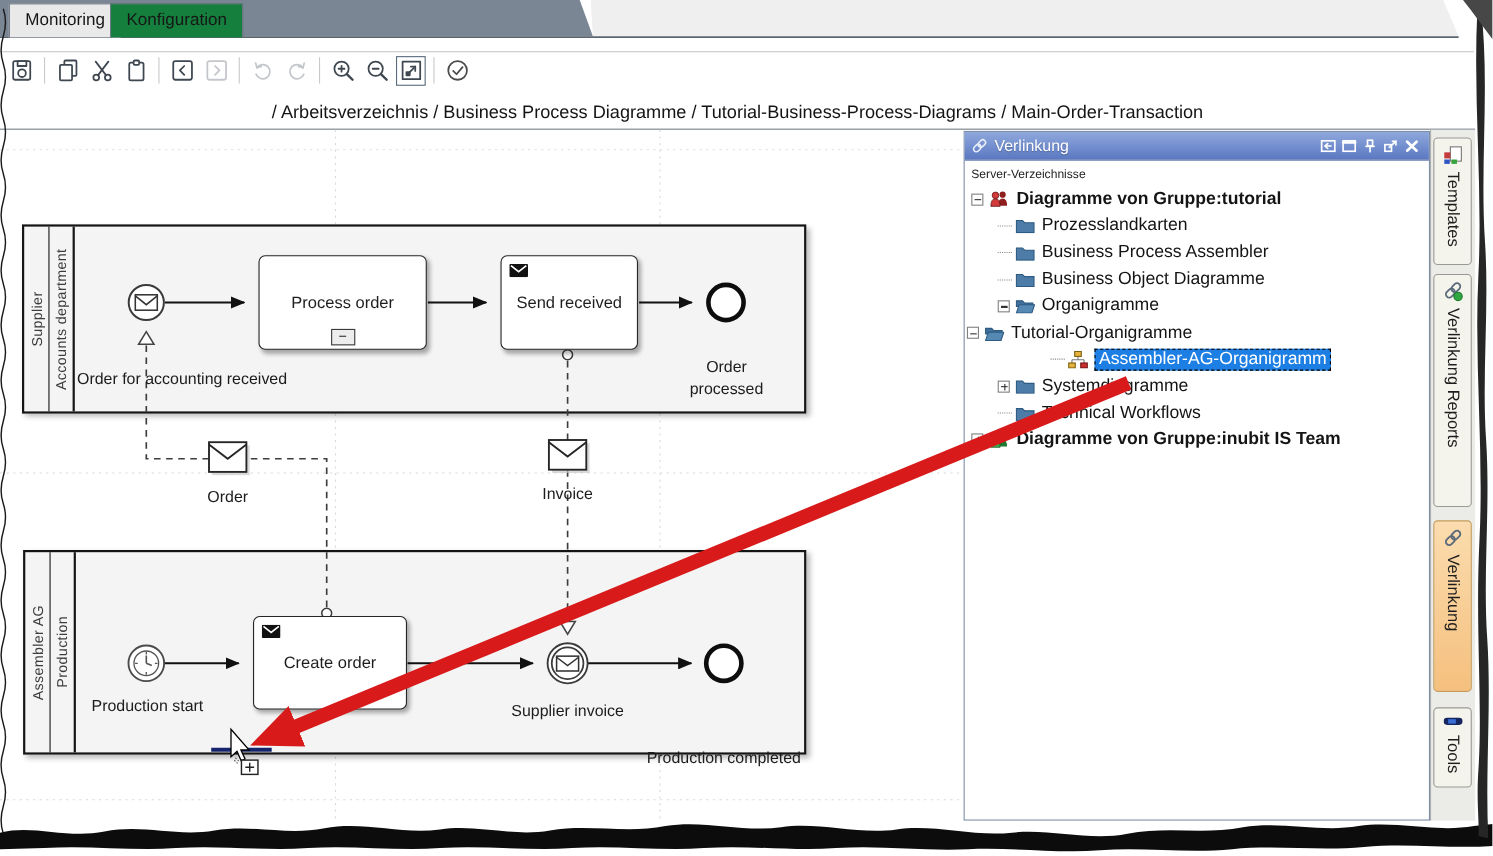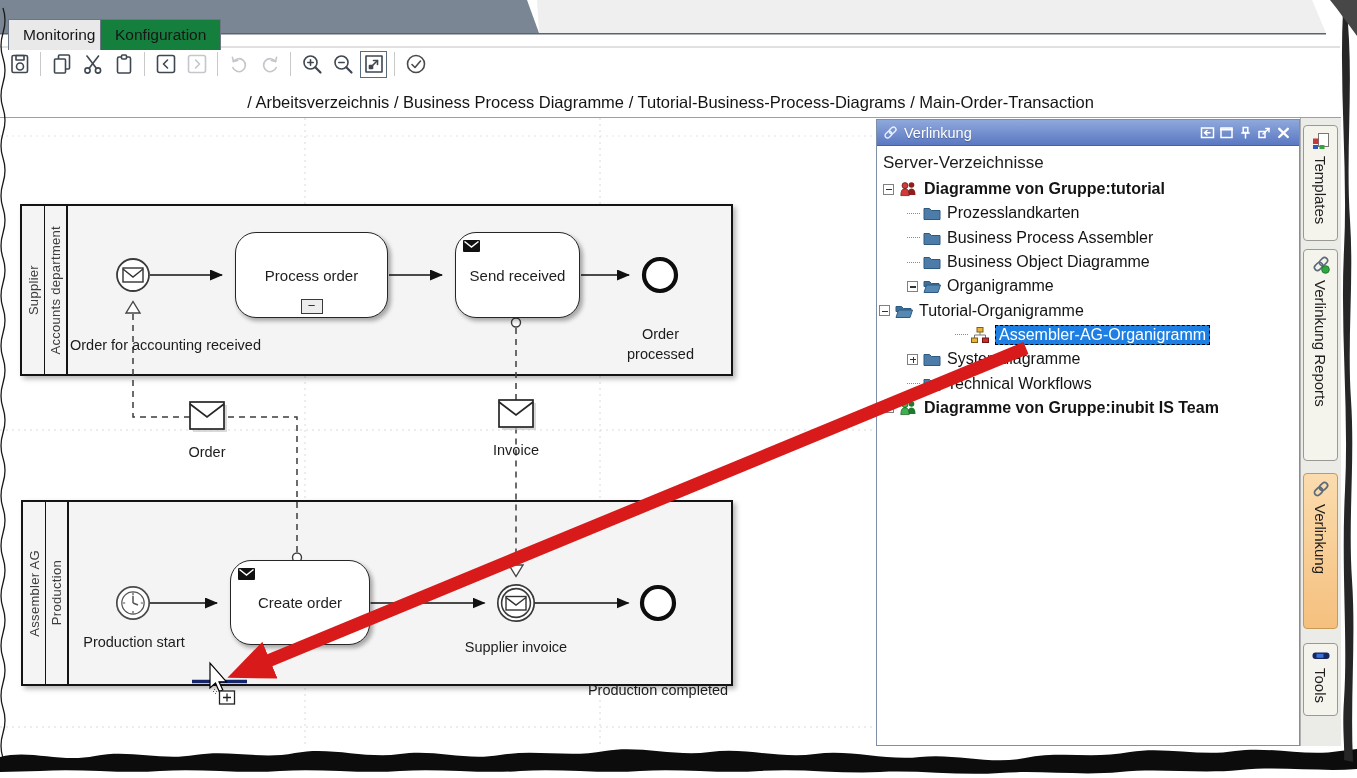--- a/index.html
+++ b/index.html
@@ -13,21 +13,21 @@
   #bg-svg      { position:absolute; left:0; top:0; z-index:0; }
   #grid-svg    { position:absolute; left:0; top:0; z-index:3; }
   #flows-svg   { position:absolute; left:0; top:0; z-index:8; pointer-events:none; }
   #arrow-svg   { position:absolute; left:0; top:0; z-index:40; pointer-events:none; }
   #cursor-svg  { position:absolute; left:0; top:0; z-index:55; pointer-events:none; }
   #torn-svg    { position:absolute; left:0; top:0; z-index:60; pointer-events:none; }
 
   
   .top-tab { position:absolute; top:3px; height:31px; display:flex; align-items:center;
              padding:0 14px; font-size:15.5px; color:#161616; background:#e9e9e9;
-             border:1px solid #6d7683; border-bottom:none; z-index:2;margin-top:16px; }
+             border:1px solid #6d7683; border-bottom:none; z-index:2; }
   #tab-monitoring { left:8px; }
   #tab-konfiguration { left:100px; background:#15803d; }
 
   
   #toolbar { position:absolute; left:4px; top:50px; height:28px; display:flex;
              align-items:center; z-index:2; }
   .tool-btn { width:27px; height:27px; display:flex; align-items:center; justify-content:center;
               margin:0 2px; background:transparent; border:1px solid transparent; }
   .tool-btn.selected { border:1px solid #5a6b7c; }
   .tool-sep { width:1px; height:24px; background:#c9c9c9; margin:0 5px; }
@@ -41,21 +41,21 @@
   
   .pool { position:absolute; display:flex; background:#f4f4f4; border:2.4px solid #141414;
           box-shadow:3px 3px 5px rgba(0,0,0,.28); z-index:5; }
   #pool-supplier { left:20px; top:204px; width:713px; height:172px; }
   #pool-assembler { left:21px; top:500px; width:712px; height:186px; }
   .lane-a { width:23px; border-right:1.2px solid #141414; display:flex; }
   .lane-b { width:23px; border-right:2.2px solid #141414; display:flex; }
   .lane-label { margin:auto; writing-mode:vertical-rl; transform:rotate(180deg);
                 font-size:13px; color:#3c3c3c; letter-spacing:.3px; white-space:nowrap; }
 
-  .task { position:absolute; background:#fff; border:1.7px solid #262626; border-radius:21px;
+  .task { position:absolute; background:#fff; border:1.7px solid #262626; border-radius:6px;
           box-shadow:2.5px 3px 4px rgba(0,0,0,.32); display:flex; align-items:center;
           justify-content:center; font-size:15px; color:#1e1e1e; z-index:10; }
   #task-process-order { left:235px; top:232px; width:153px; height:86px; }
   #task-send-invoice  { left:455px; top:232px; width:125px; height:86px; }
   #task-create-order  { left:230px; top:560px; width:140px; height:85px; }
   .task-env { position:absolute; left:7px; top:7px; }
   .sub-marker { position:absolute; bottom:3px; left:50%; transform:translateX(-50%);
                 width:22px; height:15px; background:#ededed; border:1.5px solid #3a3a3a;
                 font-size:13px; line-height:11px; text-align:center; color:#222; }
 
@@ -73,21 +73,21 @@
   #link-panel { position:absolute; left:876px; top:119px; width:424px; height:627px;
                 background:#fff; border:1px solid #7f8fa8; z-index:12; }
   #panel-header { height:26px; display:flex; align-items:center; padding:0 6px;
                   background:linear-gradient(180deg,#8fa8dc,#5a78c2);
                   border-bottom:1px solid #46619f; }
   #panel-title { color:#fff; font-size:14.5px; margin-left:6px; flex:1;
                  text-shadow:0 1px 1px rgba(0,0,0,.25); }
   .win-btn { width:19px; height:17px; display:flex; align-items:center; justify-content:center; }
   .wic { stroke:#fff; fill:none; stroke-width:1.5; stroke-linecap:round; }
 
-  #tree-header { font-size:17px; color:#1d1d1d; padding:7px 6px 4px 6px; }
+  #tree-header { font-size:11px; color:#1d1d1d; padding:7px 6px 4px 6px; }
   #tree { padding-left:2px; }
   .trow { height:24.3px; display:flex; align-items:center; font-size:16px; color:#141414;
           white-space:nowrap; }
   .trow.bold { font-weight:bold; }
   .expander { width:11px; height:11px; border:1px solid #808080; background:#fff;
               position:relative; flex:0 0 auto; margin-right:5px; }
   .expander .h { position:absolute; left:2px; top:4.5px; width:6px; height:1.2px; background:#333; }
   .expander .v { position:absolute; left:4.5px; top:2px; width:1.2px; height:6px; background:#333; }
   .stub { width:13px; height:1px; border-top:1.2px dotted #8a8a8a; flex:0 0 auto; margin-right:3px; }
   .titem-icon { flex:0 0 auto; margin-right:6px; }

